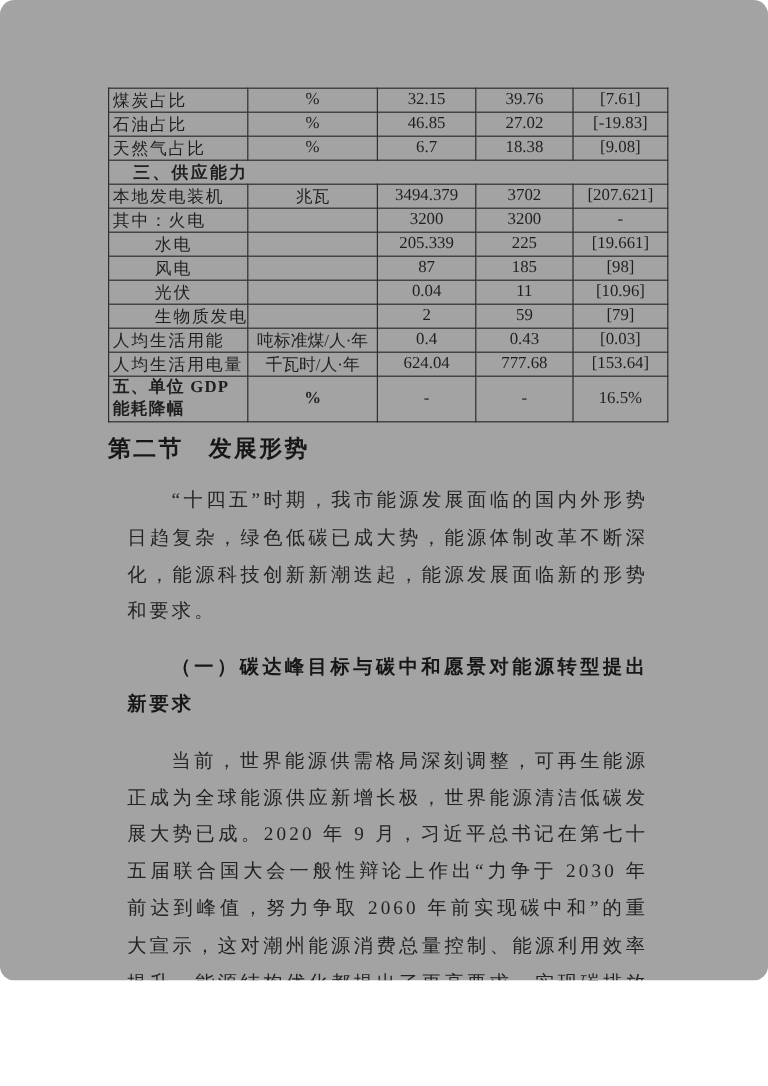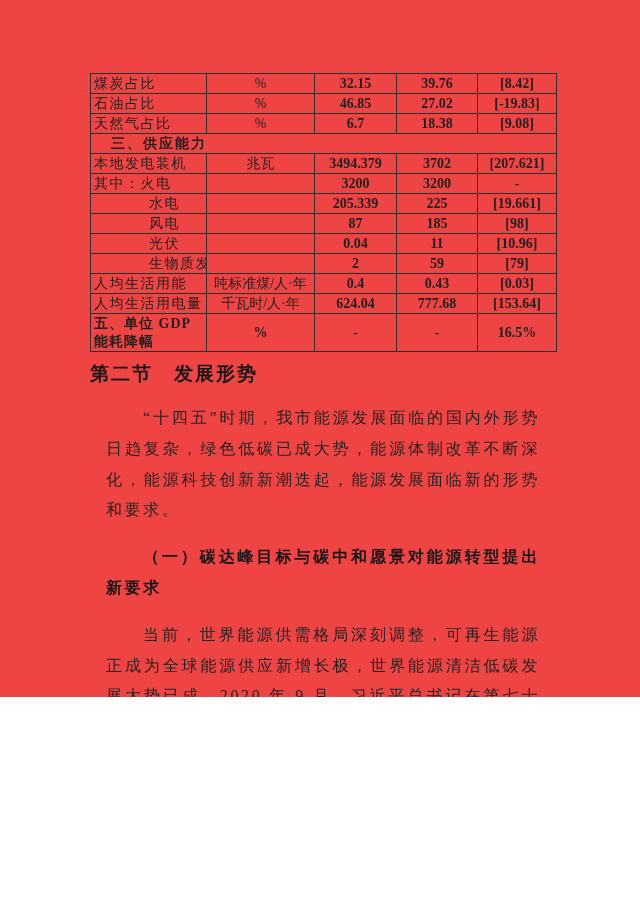--- a/index.html
+++ b/index.html
@@ -5,23 +5,24 @@
   html, body {
     margin: 0;
     padding: 0;
     background: #ffffff;
     font-family: "Liberation Serif", "DejaVu Serif", serif;
     color: #222222;
   }
   .page {
     position: relative;
     width: 640px;
-    height: 697px;
-    background: #ef4444;
+    height: 817px;
+    background: #a3a3a3;
     overflow: hidden;
+    border-radius: 12px;
   }
   .content {
     position: absolute;
     left: 90px;
     top: 73px;
     width: 466px;
   }
 
   
   table.indicators {
@@ -36,28 +37,28 @@
     padding: 0 3px;
     overflow: hidden;
     white-space: nowrap;
     color: #1f1f1f;
   }
   td.c-label {
     text-align: left;
     padding-left: 5px;
     letter-spacing: 1.5px;
   }
-  td.c-center { text-align: center; font-weight: bold; }
+  td.c-center { text-align: center; }
   td.c-unit   { text-align: center; letter-spacing: 0; font-size: 13.5px; }
   tr.r-sec td {
     font-weight: bold;
     letter-spacing: 2px;
     padding-left: 20px;
   }
-  tr.r-indent td.c-label { padding-left: 58px; }
+  tr.r-indent td.c-label { padding-left: 38px; }
   tr.r-gdp td {
     height: 37px;
   }
   tr.r-gdp td.c-label {
     font-weight: bold;
     white-space: normal;
     line-height: 18px;
     letter-spacing: 1px;
   }
   tr.r-gdp td.c-unit { font-weight: bold; font-size: 14px; }
@@ -109,21 +110,21 @@
           <col style="width:82px">
           <col style="width:81px">
           <col style="width:79px">
       </colgroup>
       <tbody>
         <tr>
           <td class="c-label">煤炭占比</td>
           <td class="c-unit">%</td>
           <td class="c-center">32.15</td>
           <td class="c-center">39.76</td>
-          <td class="c-center">[8.42]</td>
+          <td class="c-center">[7.61]</td>
         </tr>
         <tr>
           <td class="c-label">石油占比</td>
           <td class="c-unit">%</td>
           <td class="c-center">46.85</td>
           <td class="c-center">27.02</td>
           <td class="c-center">[-19.83]</td>
         </tr>
         <tr>
           <td class="c-label">天然气占比</td>

